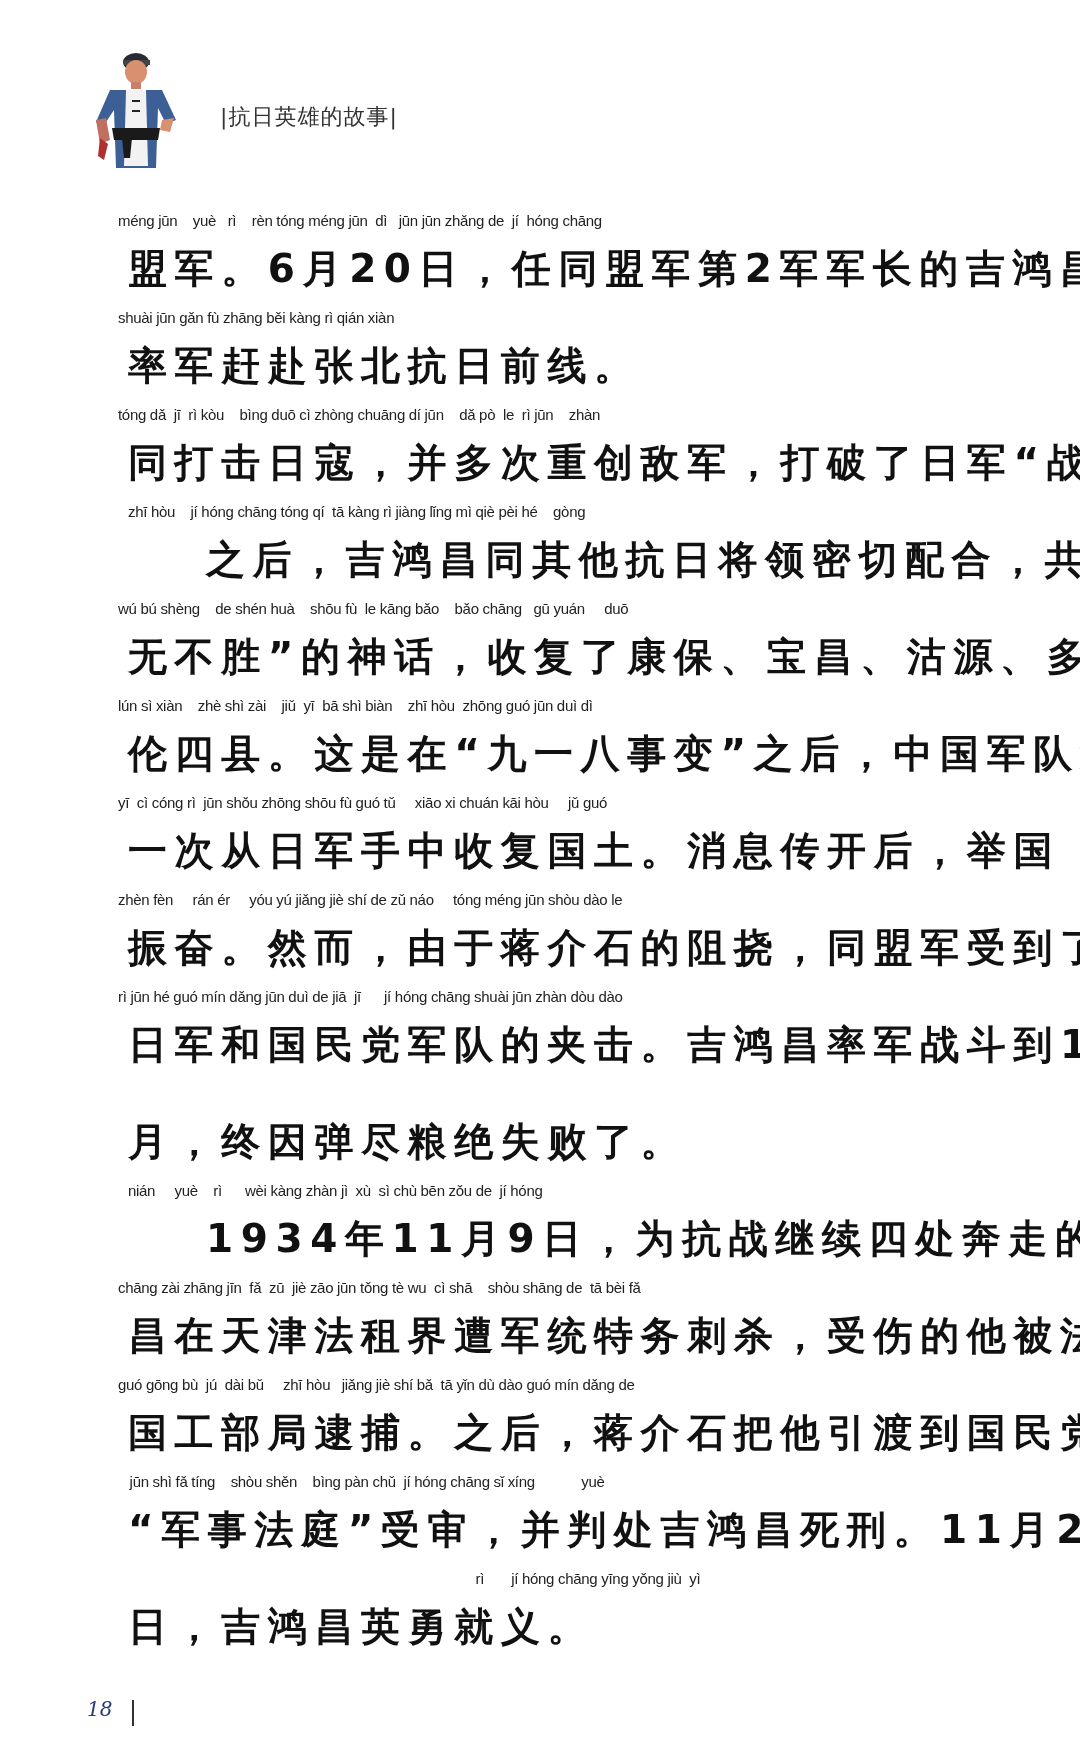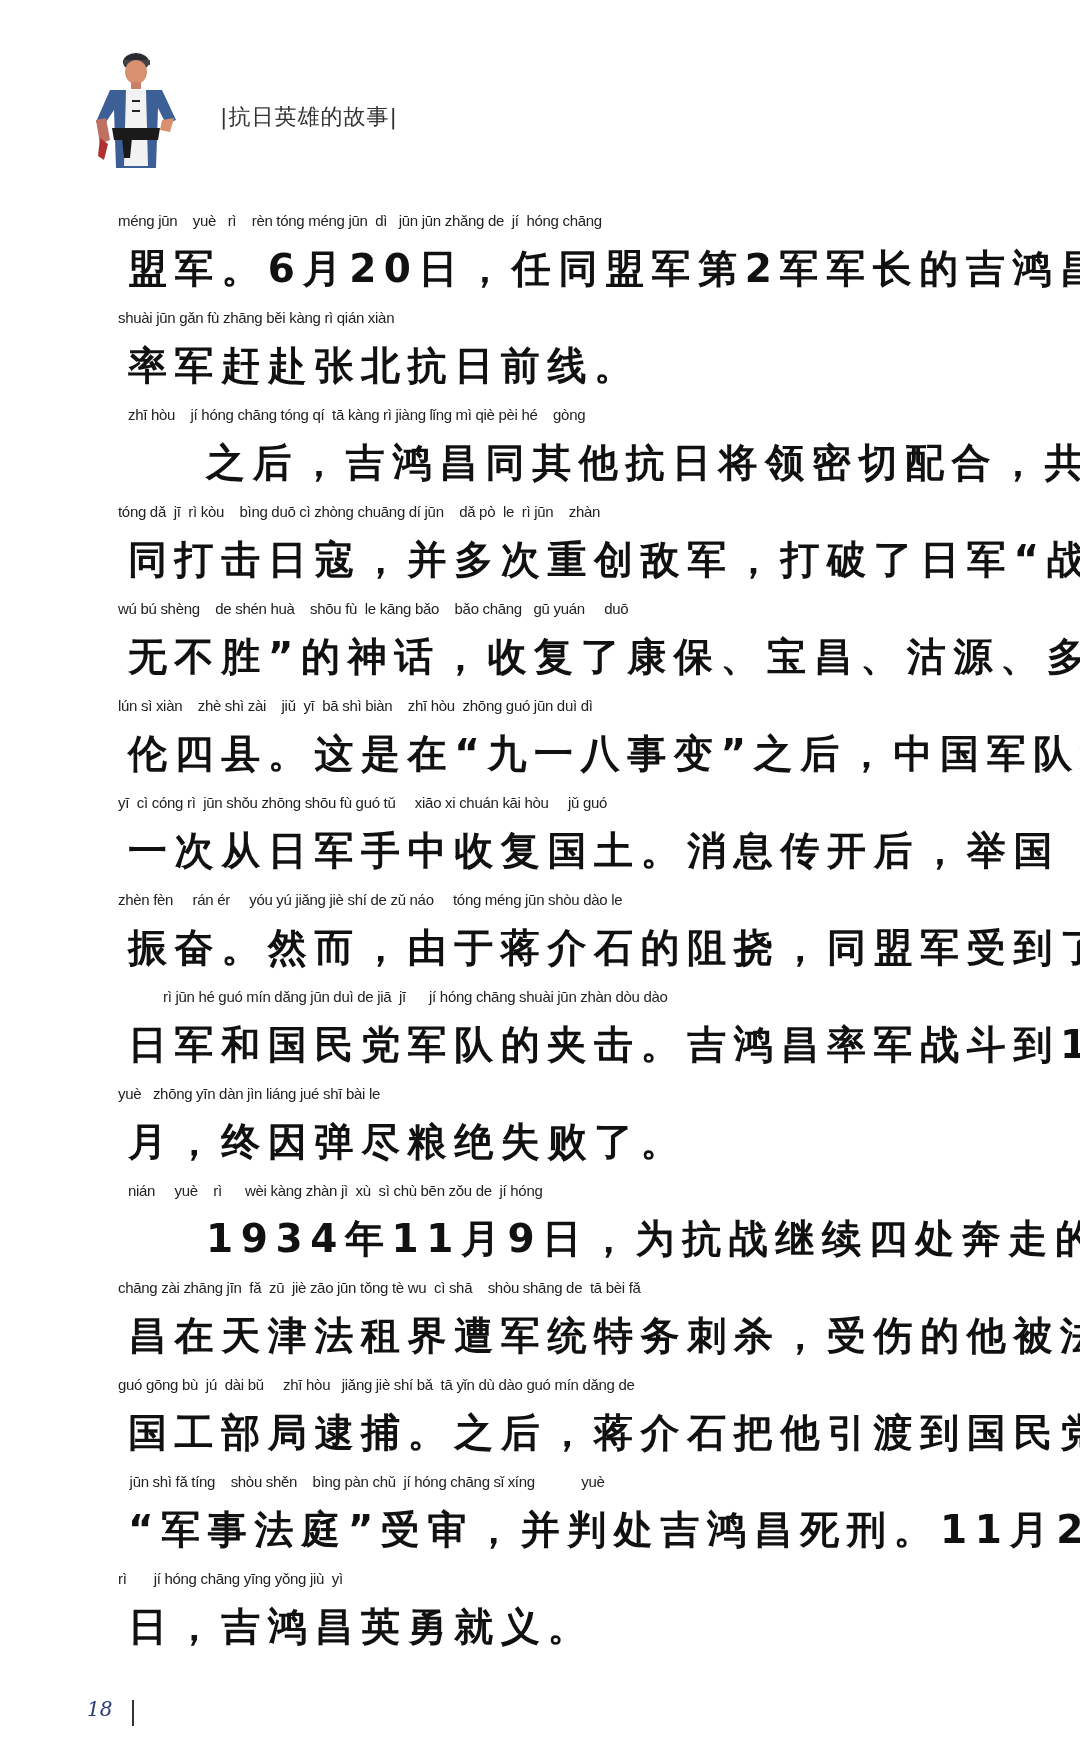--- a/index.html
+++ b/index.html
@@ -39,68 +39,67 @@
 
 <div class="body" id="story">
     <div class="line">
       <div class="py" style="white-space: pre; left: -10px;">méng jūn    yuè   rì    rèn tóng méng jūn  dì   jūn jūn zhǎng de  jí  hóng chāng</div>
       <div class="hz">盟军。6月20日，任同盟军第2军军长的吉鸿昌</div>
     </div>
     <div class="line">
       <div class="py" style="white-space: pre; left: -10px;">shuài jūn gǎn fù zhāng běi kàng rì qián xiàn</div>
       <div class="hz">率军赶赴张北抗日前线。</div>
     </div>
+    <div class="line">
+      <div class="py" style="white-space: pre; left: -10px;">tóng dǎ  jī  rì kòu    bìng duō cì zhòng chuāng dí jūn    dǎ pò  le  rì jūn    zhàn</div>
+      <div class="hz">同打击日寇，并多次重创敌军，打破了日军“战</div>
+    </div>
     <div class="line indent">
       <div class="py" style="white-space: pre; left: 0px;">zhī hòu    jí hóng chāng tóng qí  tā kàng rì jiàng lǐng mì qiè pèi hé    gòng</div>
       <div class="hz">之后，吉鸿昌同其他抗日将领密切配合，共</div>
-    </div>
-    <div class="line">
-      <div class="py" style="white-space: pre; left: -10px;">tóng dǎ  jī  rì kòu    bìng duō cì zhòng chuāng dí jūn    dǎ pò  le  rì jūn    zhàn</div>
-      <div class="hz">同打击日寇，并多次重创敌军，打破了日军“战</div>
     </div>
     <div class="line">
       <div class="py" style="white-space: pre; left: -10px;">wú bú shèng    de shén huà    shōu fù  le kāng bǎo    bǎo chāng   gū yuán     duō</div>
       <div class="hz">无不胜”的神话，收复了康保、宝昌、沽源、多</div>
     </div>
     <div class="line">
       <div class="py" style="white-space: pre; left: -10px;">lún sì xiàn    zhè shì zài    jiǔ  yī  bā shì biàn    zhī hòu  zhōng guó jūn duì dì</div>
       <div class="hz">伦四县。这是在“九一八事变”之后，中国军队第</div>
     </div>
     <div class="line">
       <div class="py" style="white-space: pre; left: -10px;">yī  cì cóng rì  jūn shǒu zhōng shōu fù guó tǔ     xiāo xi chuán kāi hòu     jǔ guó</div>
       <div class="hz">一次从日军手中收复国土。消息传开后，举国</div>
     </div>
     <div class="line">
       <div class="py" style="white-space: pre; left: -10px;">zhèn fèn     rán ér     yóu yú jiǎng jiè shí de zǔ náo     tóng méng jūn shòu dào le</div>
       <div class="hz">振奋。然而，由于蒋介石的阻挠，同盟军受到了</div>
     </div>
     <div class="line">
-      <div class="py" style="white-space: pre; left: -10px; margin-left: 45px;">rì jūn hé guó mín dǎng jūn duì de jiā  jī      jí hóng chāng shuài jūn zhàn dòu dào</div>
+      <div class="py" style="white-space: pre; left: -10px;">rì jūn hé guó mín dǎng jūn duì de jiā  jī      jí hóng chāng shuài jūn zhàn dòu dào</div>
       <div class="hz">日军和国民党军队的夹击。吉鸿昌率军战斗到10</div>
     </div>
     <div class="line">
-      <div class="py" style="white-space: pre; left: -10px;">yuè   zhōng yīn dàn jìn liáng jué shī bài le</div>
       <div class="hz">月，终因弹尽粮绝失败了。</div>
     </div>
     <div class="line indent">
       <div class="py" style="white-space: pre; left: 0px;">nián     yuè    rì      wèi kàng zhàn jì  xù  sì chù bēn zǒu de  jí hóng</div>
       <div class="hz">1934年11月9日，为抗战继续四处奔走的吉鸿</div>
     </div>
     <div class="line">
       <div class="py" style="white-space: pre; left: -10px;">chāng zài zhāng jīn  fǎ  zū  jiè zāo jūn tǒng tè wu  cì shā    shòu shāng de  tā bèi fǎ</div>
       <div class="hz">昌在天津法租界遭军统特务刺杀，受伤的他被法</div>
     </div>
     <div class="line">
       <div class="py" style="white-space: pre; left: -10px;">guó gōng bù  jú  dài bǔ     zhī hòu   jiǎng jiè shí bǎ  tā yǐn dù dào guó mín dǎng de</div>
       <div class="hz">国工部局逮捕。之后，蒋介石把他引渡到国民党的</div>
     </div>
     <div class="line">
       <div class="py" style="white-space: pre; left: -10px;">   jūn shì fǎ tíng    shòu shěn    bìng pàn chǔ  jí hóng chāng sǐ xíng            yuè</div>
       <div class="hz">“军事法庭”受审，并判处吉鸿昌死刑。11月24</div>
     </div>
     <div class="line">
-      <div class="py" style="white-space: pre; left: -10px;">rì       jí hóng chāng yīng yǒng jiù  yì</div>
+      <div class="py" style="white-space: pre; left: -10px; text-align: center;">rì       jí hóng chāng yīng yǒng jiù  yì</div>
       <div class="hz">日，吉鸿昌英勇就义。</div>
     </div>
   </div>
 
 <div class="page-num">18</div>
 <div class="page-bar"></div>
 
 </body></html>

